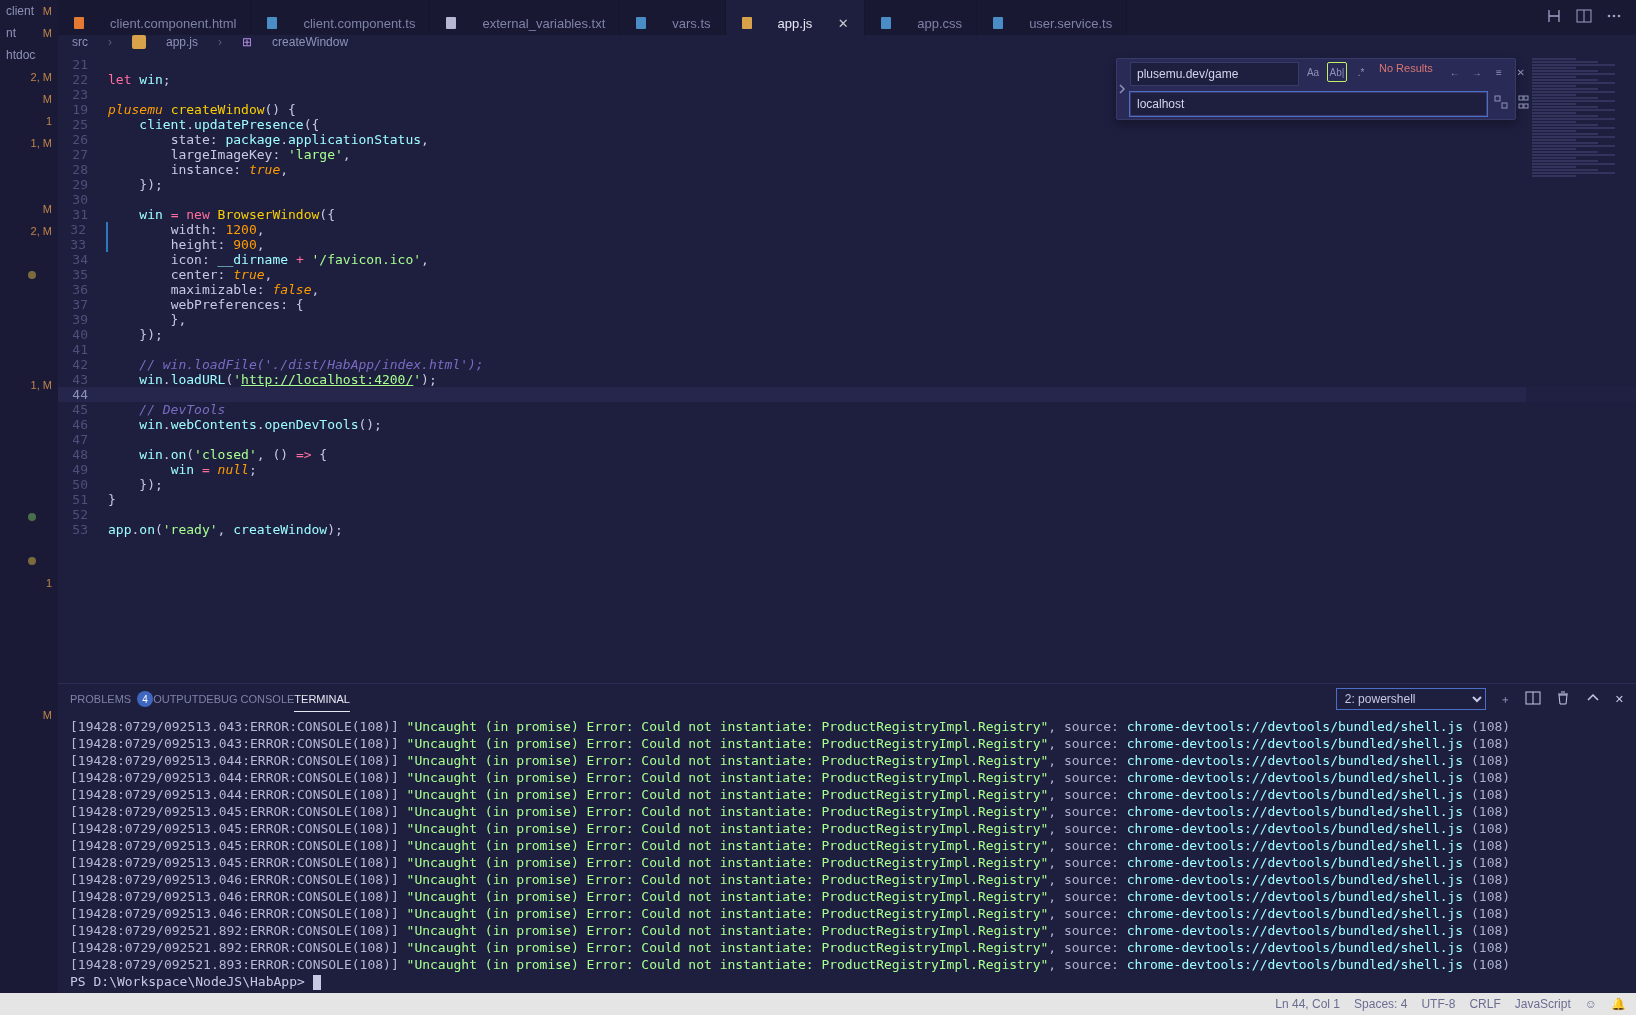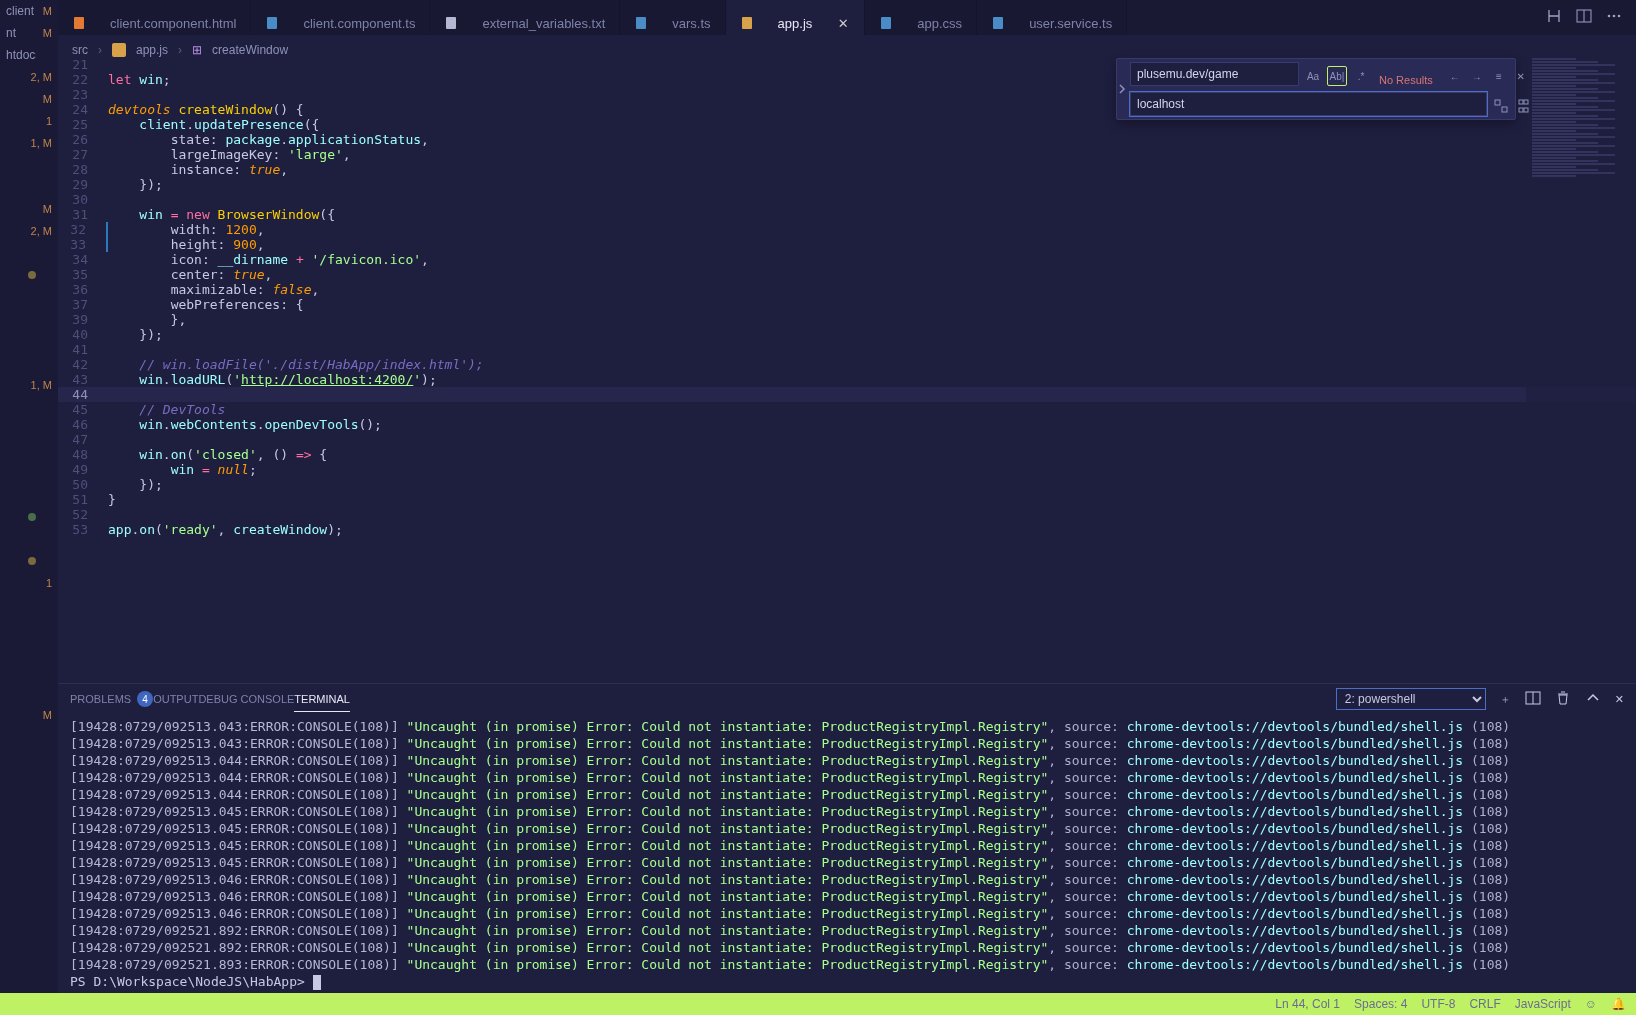--- a/index.html
+++ b/index.html
@@ -74,22 +74,22 @@
 .icon-svg { width: 16px; height: 16px; fill: currentColor; }
 
 
 .breadcrumb {
   position: absolute;
   left: 58px; top: 35px;
   right: 0;
   height: 22px;
   background: #1e1e3f;
   display: flex;
-  align-items: flex-end;
-  gap: 10px;
+  align-items: flex-start;
+  gap: 20px;
   padding: 0 14px;
   color: #8e92b8;
   font-size: 12px;
 }
 .breadcrumb .sep { color: #5a5d7d; }
 .bc-fileicon { width:14px; height:14px; display:inline-block; background:#d8a24a; border-radius:2px; }
 
 
 .editor-wrap {
   position: absolute;
@@ -149,21 +149,21 @@
   width:18px;
   display:flex;
   align-items:center;
   justify-content:center;
   color:#8e92b8;
   cursor:pointer;
 }
 .search-body { flex:1; }
 .search-row {
   display: flex;
-  align-items: flex-end;
+  align-items: flex-start;
   gap: 4px;
   padding: 3px;
 }
 .search-input {
   flex: 1;
   background: #1e1e3f;
   border: 1px solid #3a3a6a;
   color: #d3d5ec;
   padding: 2px 6px;
   font-size: 12px;
@@ -266,21 +266,21 @@
 .term-msg { color: #a7ff90; }
 .term-path { color: #9effff; }
 .prompt { color: #c7c9e3; }
 .cursor-block { display:inline-block; width:8px; height:15px; background:#c7c9e3; vertical-align:middle; }
 
 
 .statusbar {
   position: absolute;
   left: 0; bottom: 0; right: 0;
   height: 22px;
-  background: #bef264;
+  background: #e5e5e5;
   display: flex;
   align-items: center;
   padding: 0 10px;
   gap: 14px;
   color: #6a6d92;
   font-size: 12px;
 }
 .statusbar .right { margin-left: auto; display:flex; gap:14px; align-items:center;}
 </style>
 </head>
@@ -502,22 +502,22 @@
       </div>
       <div class="linewrap">
         <div class="gutter">22</div>
         <div class="code"><span class="tok-kw">let</span> <span class="tok-var">win</span>;</div>
       </div>
       <div class="linewrap">
         <div class="gutter">23</div>
         <div class="code"></div>
       </div>
       <div class="linewrap">
-        <div class="gutter">24</div>
-        <div class="code"><span class="tok-kw2">devtools</span> <span class="tok-fn">createWindow</span>() {</div>
+        <div class="gutter">19</div>
+        <div class="code"><span class="tok-kw2">plusemu</span> <span class="tok-fn">createWindow</span>() {</div>
       </div>
       <div class="linewrap">
         <div class="gutter">25</div>
         <div class="code">    <span class="tok-var">client</span>.<span class="tok-method">updatePresence</span>({</div>
       </div>
       <div class="linewrap">
         <div class="gutter">26</div>
         <div class="code">        <span class="tok-prop">state</span>: <span class="tok-var">package</span>.<span class="tok-method">applicationStatus</span>,</div>
       </div>
       <div class="linewrap">

